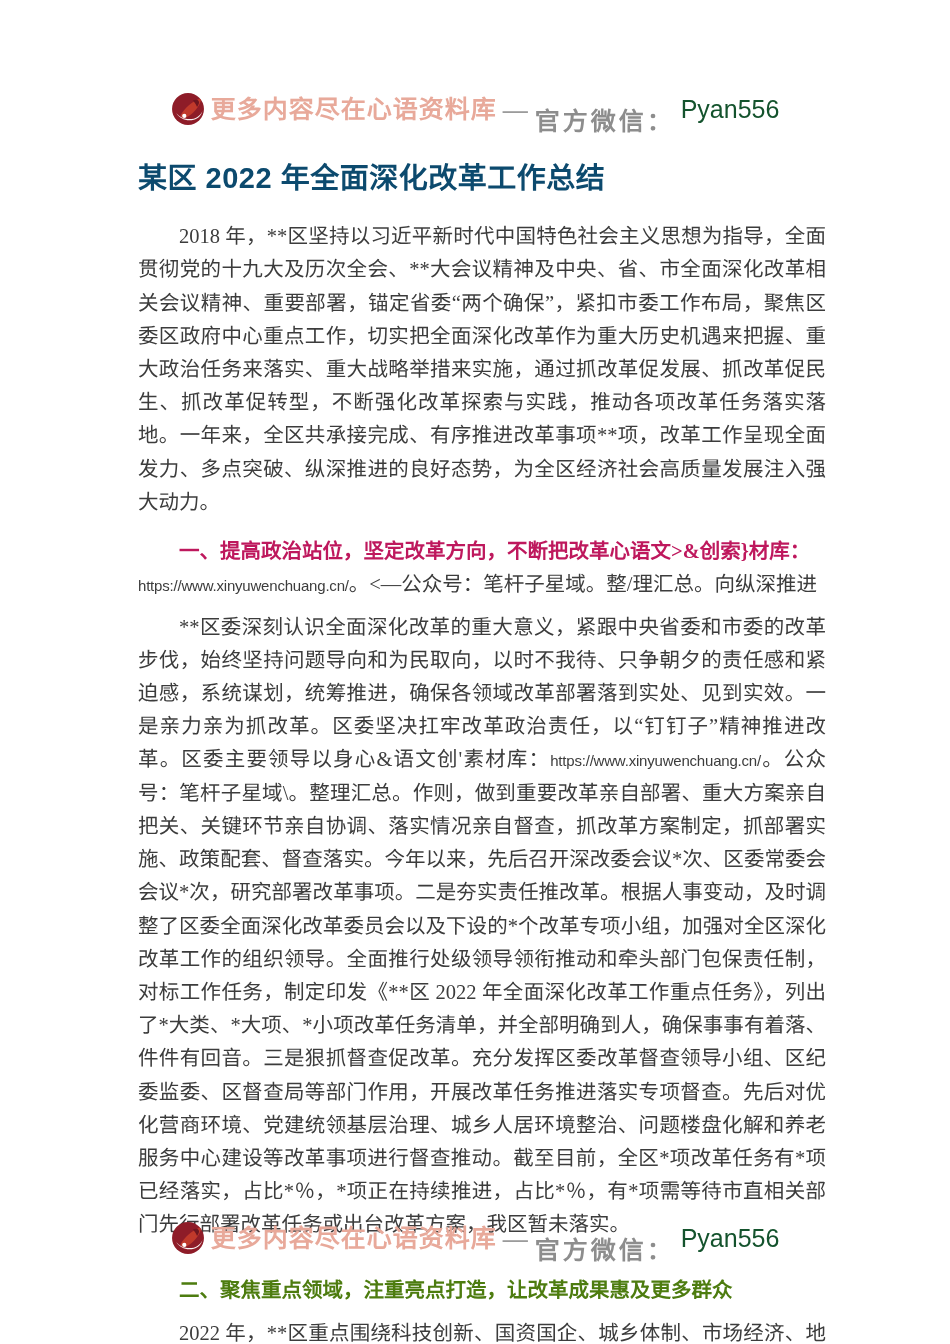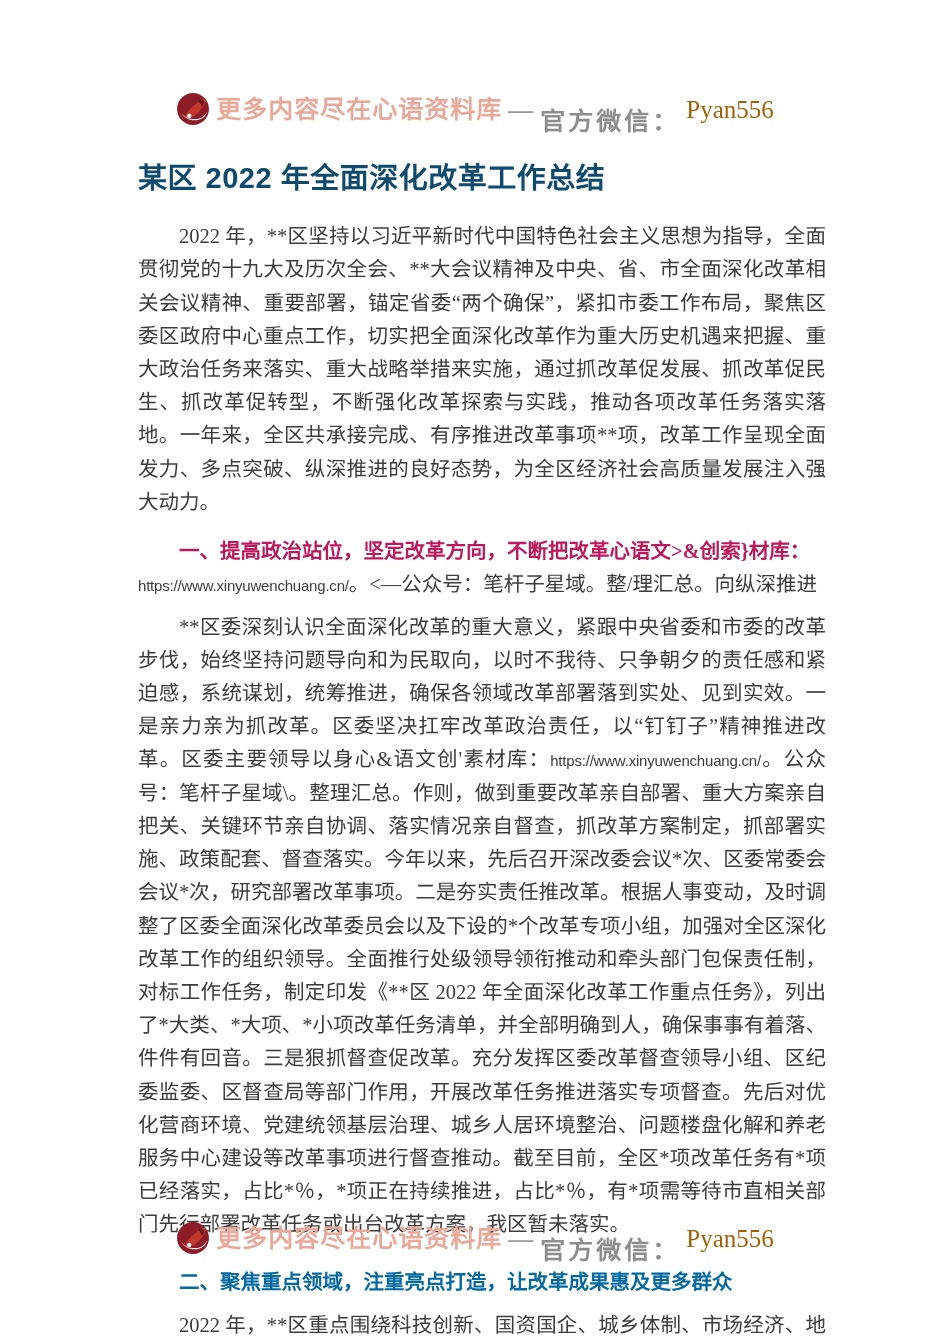--- a/index.html
+++ b/index.html
@@ -48,21 +48,21 @@
     font-family: "Liberation Serif", "DejaVu Serif", serif;
     font-size: 25px;
     font-weight: 700;
     letter-spacing: 1px;
     white-space: nowrap;
     line-height: 1;
   }
   .wm-cn    { color: #e8a99a; }
   .wm-dash  { color: #9b9b9b; }
   .wm-label { color: #8d8d8d; letter-spacing: 3px; margin-top: 25px; }
-  .wm-id    { color: #a16207; font-family: Liberation Serif, serif; font-weight: 400; letter-spacing: 0; }
+  .wm-id    { color: #14532d; font-family: Liberation Sans, sans-serif; font-weight: 400; letter-spacing: 0; }
 
   
   .doc {
     position: absolute;
     top: 160px;
     left: 138px;
     width: 688px;
   }
 
   h1.doc-title {
@@ -80,27 +80,27 @@
     font-size: 20.5px;
     line-height: 1.62;
     text-align: justify;
     text-justify: inter-ideograph;
     text-indent: 2em;
     color: #3c3c3c;
   }
 
   
   p.heading {
-    margin: 24px 0 10px 0;
+    margin: 32px 0 10px 0;
     font-size: 20.5px;
     line-height: 1.62;
     text-align: justify;
     text-indent: 2em;
     font-weight: 700;
-    color: #0369a1;
+    color: #4d7c0f;
   }
 
   p.heading-flow {
     margin: 16px 0 10px 0;
     font-size: 20.5px;
     line-height: 1.6;
     text-align: justify;
     text-indent: 2em;
     color: #3c3c3c;
   }
@@ -129,21 +129,21 @@
     <span class="wm-text wm-cn">更多内容尽在心语资料库</span>
       <span class="wm-text wm-dash">—</span>
       <span class="wm-text wm-label">官方微信：</span>
       <span class="wm-text wm-id">Pyan556</span>
   </div>
 
   <div class="doc">
 
     <h1 class="doc-title">某区 2022 年全面深化改革工作总结</h1>
 
-    <p class="para">2022 年，**区坚持以习近平新时代中国特色社会主义思想为指导，全面贯彻党的十九大及历次全会、**大会议精神及中央、省、市全面深化改革相关会议精神、重要部署，锚定省委“两个确保”，紧扣市委工作布局，聚焦区委区政府中心重点工作，切实把全面深化改革作为重大历史机遇来把握、重大政治任务来落实、重大战略举措来实施，通过抓改革促发展、抓改革促民生、抓改革促转型，不断强化改革探索与实践，推动各项改革任务落实落地。一年来，全区共承接完成、有序推进改革事项**项，改革工作呈现全面发力、多点突破、纵深推进的良好态势，为全区经济社会高质量发展注入强大动力。</p>
+    <p class="para">2018 年，**区坚持以习近平新时代中国特色社会主义思想为指导，全面贯彻党的十九大及历次全会、**大会议精神及中央、省、市全面深化改革相关会议精神、重要部署，锚定省委“两个确保”，紧扣市委工作布局，聚焦区委区政府中心重点工作，切实把全面深化改革作为重大历史机遇来把握、重大政治任务来落实、重大战略举措来实施，通过抓改革促发展、抓改革促民生、抓改革促转型，不断强化改革探索与实践，推动各项改革任务落实落地。一年来，全区共承接完成、有序推进改革事项**项，改革工作呈现全面发力、多点突破、纵深推进的良好态势，为全区经济社会高质量发展注入强大动力。</p>
 
     <p class="heading-flow"><span class="hd">一、提高政治站位，坚定改革方向，不断把改革心语文&gt;&amp;创索}材库：</span><br><span class="url">https://www.xinyuwenchuang.cn/</span><span>。&lt;—公众号：笔杆子星域。整/理汇总。向纵深推进</span></p>
 
     <p class="para"><span>**区委深刻认识全面深化改革的重大意义，紧跟中央省委和市委的改革步伐，始终坚持问题导向和为民取向，以时不我待、只争朝夕的责任感和紧迫感，系统谋划，统筹推进，确保各领域改革部署落到实处、见到实效。一是亲力亲为抓改革。区委坚决扛牢改革政治责任，以“钉钉子”精神推进改革。区委主要领导以身心&amp;语文创'素材库：</span><span class="url">https://www.xinyuwenchuang.cn/</span><span>。公众号：笔杆子星域\。整理汇总。作则，做到重要改革亲自部署、重大方案亲自把关、关键环节亲自协调、落实情况亲自督查，抓改革方案制定，抓部署实施、政策配套、督查落实。今年以来，先后召开深改委会议*次、区委常委会会议*次，研究部署改革事项。二是夯实责任推改革。根据人事变动，及时调整了区委全面深化改革委员会以及下设的*个改革专项小组，加强对全区深化改革工作的组织领导。全面推行处级领导领衔推动和牵头部门包保责任制，对标工作任务，制定印发《**区 2022 年全面深化改革工作重点任务》，列出了*大类、*大项、*小项改革任务清单，并全部明确到人，确保事事有着落、件件有回音。三是狠抓督查促改革。充分发挥区委改革督查领导小组、区纪委监委、区督查局等部门作用，开展改革任务推进落实专项督查。先后对优化营商环境、党建统领基层治理、城乡人居环境整治、问题楼盘化解和养老服务中心建设等改革事项进行督查推动。截至目前，全区*项改革任务有*项已经落实，占比*％，*项正在持续推进，占比*％，有*项需等待市直相关部门先行部署改革任务或出台改革方案，我区暂未落实。</span></p>
 
     <p class="heading">二、聚焦重点领域，注重亮点打造，让改革成果惠及更多群众</p>
 
     <p class="para">2022 年，**区重点围绕科技创新、国资国企、城乡体制、市场经济、地方金融、民生、社会治理、文旅文创、生态、放管服效等重点领域推动改革走深走实。</p>
 
   </div>

